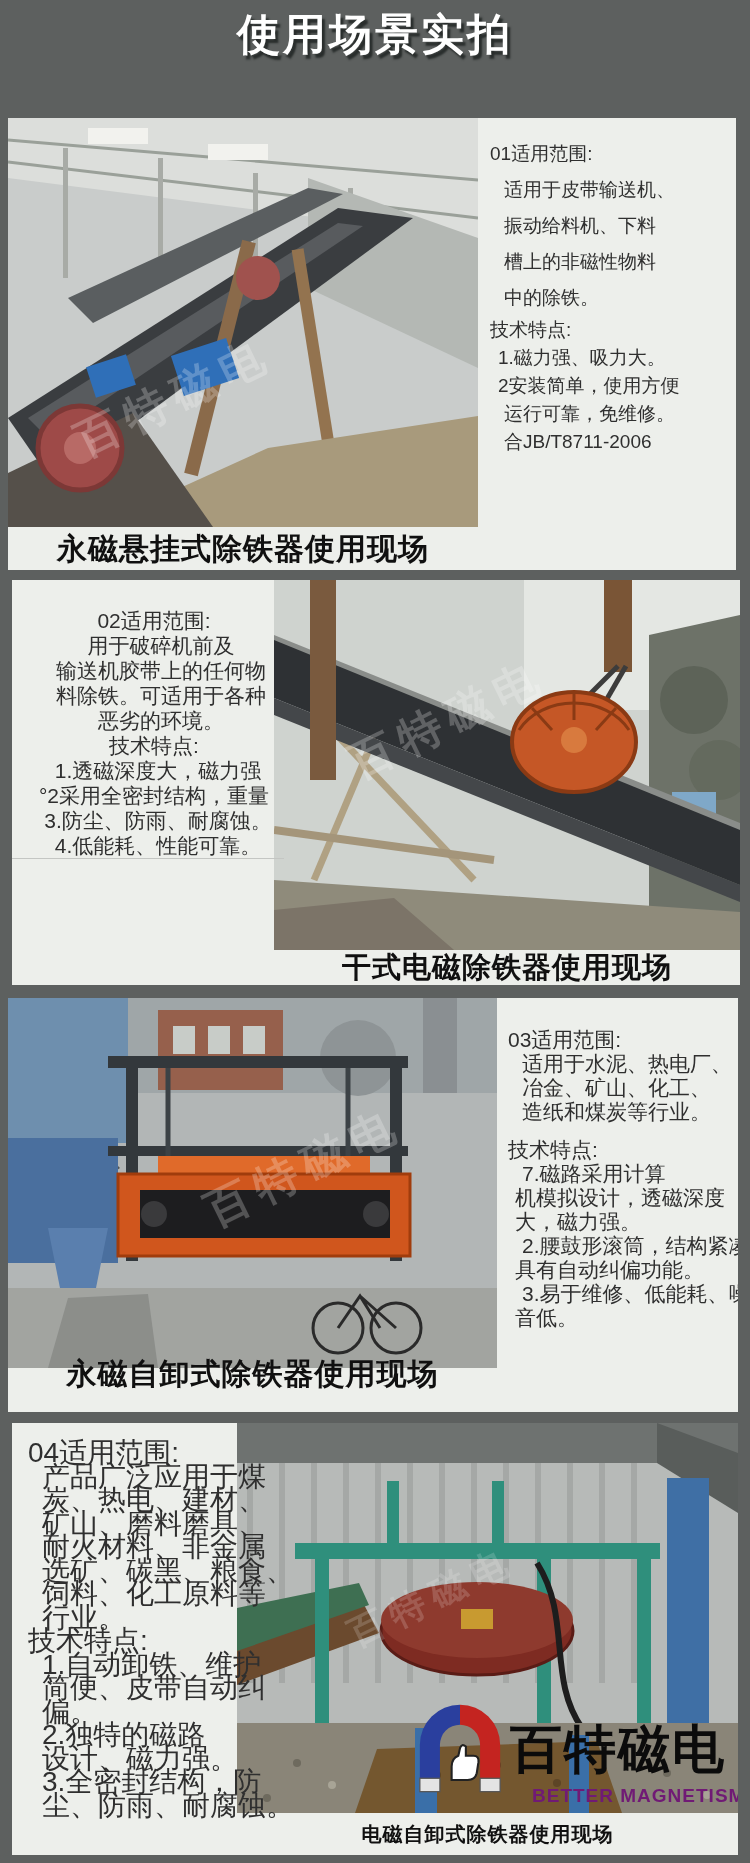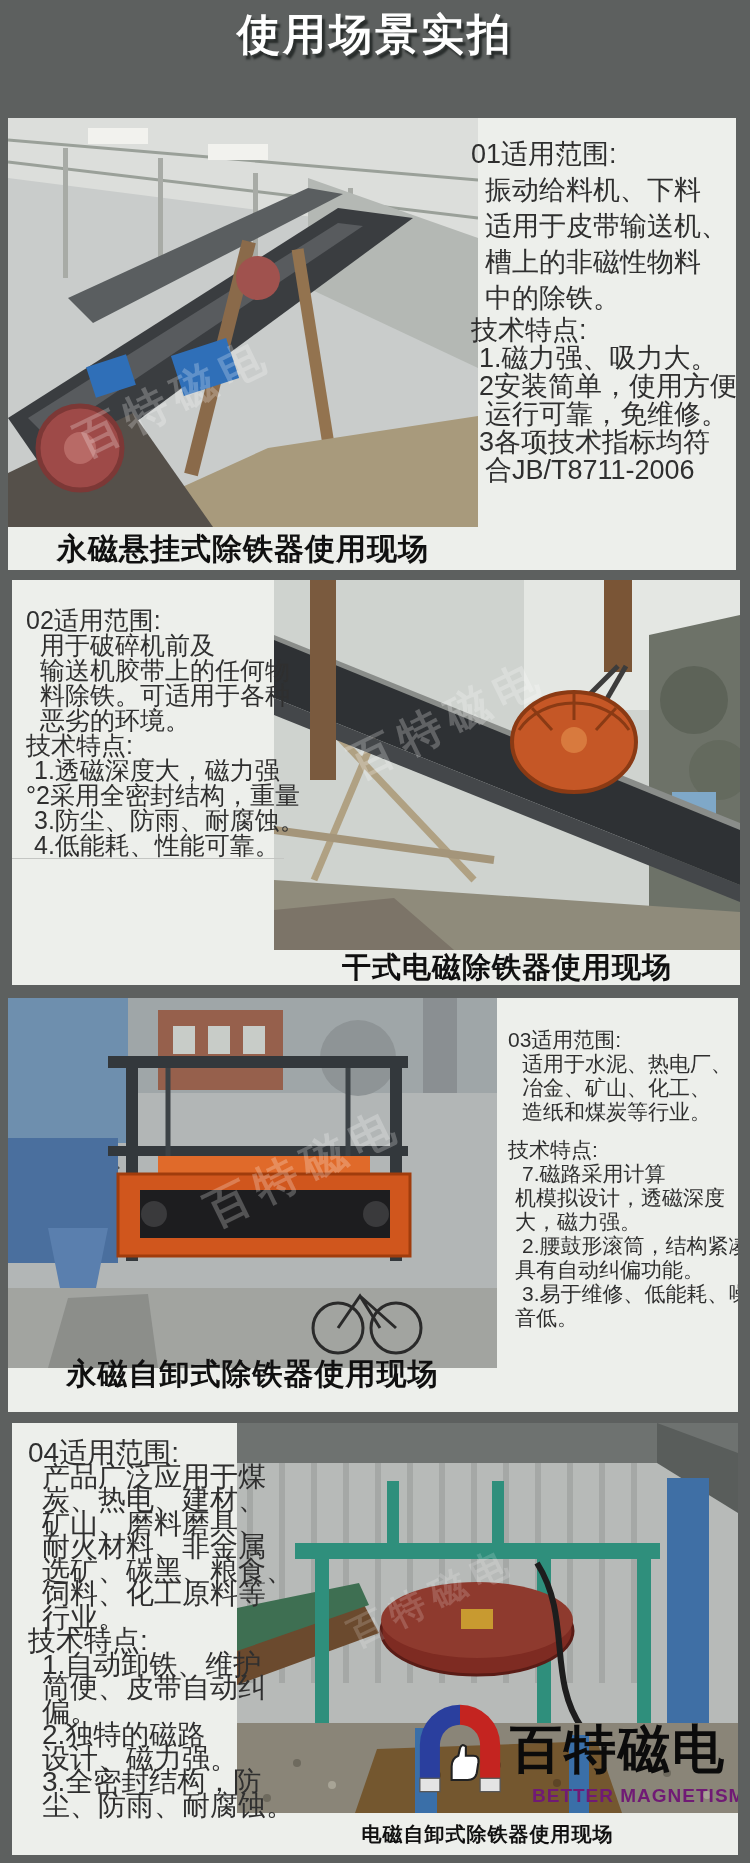--- a/index.html
+++ b/index.html
@@ -21,23 +21,23 @@
   .card.s2{left:12px;top:580px;width:728px;height:405px;}
   .card.s3{left:8px;top:998px;width:730px;height:414px;}
   .card.s4{left:12px;top:1423px;width:726px;height:432px;}
   .photo{position:absolute;display:block;}
   .s1 .photo{left:0;top:0;width:470px;height:409px;}
   .s2 .photo{right:0;top:0;width:466px;height:370px;}
   .s3 .photo{left:0;top:0;width:489px;height:370px;}
   .s4 .photo{right:0;top:0;width:501px;height:390px;}
   
   .text-col{position:absolute;color:var(--text,#2f2f2f);}
-  .s1 .text-col{left:463px;top:18px;width:250px;font-size:27px;line-height:28px;}
+  .s1 .text-col{left:482px;top:18px;width:250px;font-size:19px;line-height:28px;}
   .s1 .line.lg{line-height:36px;}
-  .s2 .text-col{left:14px;top:28px;width:256px;font-size:25px;line-height:25px;}
+  .s2 .text-col{left:14px;top:28px;width:256px;font-size:21px;line-height:25px;text-align:center;}
   .s3 .text-col{left:500px;top:30px;width:240px;font-size:21px;line-height:24px;}
   .s4 .text-col{left:16px;top:18px;width:224px;font-size:28px;line-height:23.5px;}
   .line{white-space:nowrap;}
   .line.h{padding-left:0;}
   .line.i{padding-left:14px;}
   .line.i2{padding-left:7px;}
   .line.n{padding-left:8px;}
   .line.gap{margin-top:14px;}
   .divider2{position:absolute;left:0;top:278px;width:272px;height:1px;background:#c4c6c3;}
   
@@ -98,29 +98,28 @@
     <rect x="82" y="242" width="42" height="32" fill="#2f6fb8" transform="rotate(-18 103 258)"></rect>
     <circle cx="250" cy="160" r="22" fill="#a0524e"></circle>
     <polygon points="150,380 260,330 470,298 470,409 150,409" fill="#a89a7c"></polygon>
     <polygon points="0,355 125,295 205,409 0,409" fill="#55504a"></polygon>
     <circle cx="72" cy="330" r="42" fill="#9e4a48" stroke="#7c3836" stroke-width="5"></circle>
     <circle cx="72" cy="330" r="16" fill="#b86a66"></circle>
   </svg>
   <div class="wm">百特磁电</div>
   <div class="text-col">
     <div class="line h lg">01适用范围:</div>
+    <div class="line i lg">适用于皮带输送机、</div>
     <div class="line i lg">振动给料机、下料</div>
-    <div class="line i lg">适用于皮带输送机、</div>
     <div class="line i lg">槽上的非磁性物料</div>
     <div class="line i lg">中的除铁。</div>
     <div class="line h">技术特点:</div>
     <div class="line n">1.磁力强、吸力大。</div>
     <div class="line n">2安装简单，使用方便</div>
     <div class="line i">运行可靠，免维修。</div>
-    <div class="line n">3各项技术指标均符</div>
     <div class="line i">合JB/T8711-2006</div>
   </div>
   <div class="caption">永磁悬挂式除铁器使用现场</div>
 </div>
 
 <div class="card s2">
   <svg class="photo" viewBox="0 0 466 370" preserveAspectRatio="none">
     <rect width="466" height="370" fill="#cfd3cf"></rect>
     <rect x="250" y="0" width="216" height="130" fill="#e4e7e3"></rect>
     <polygon points="375,55 466,35 466,370 375,370" fill="#6d7268"></polygon>

